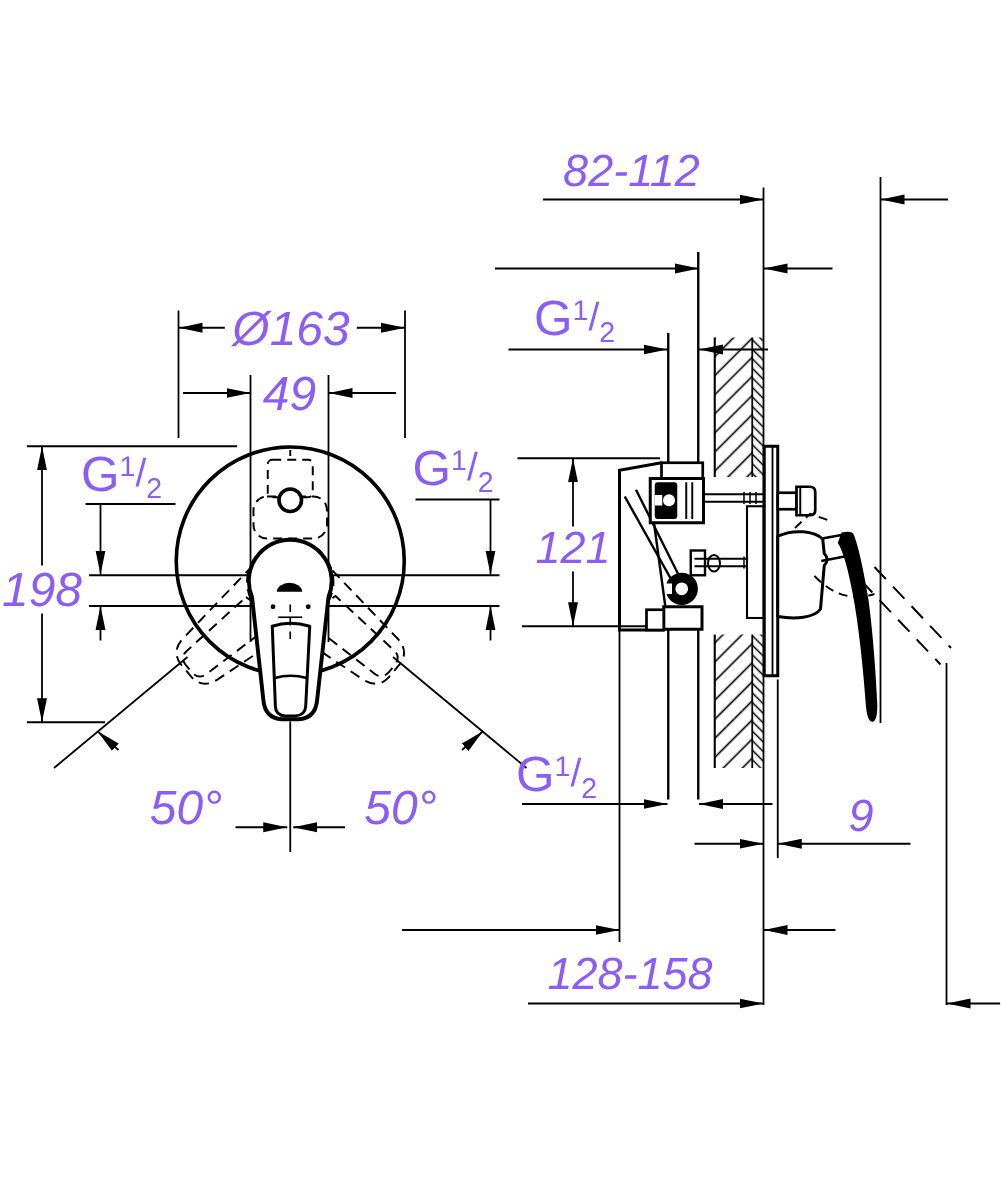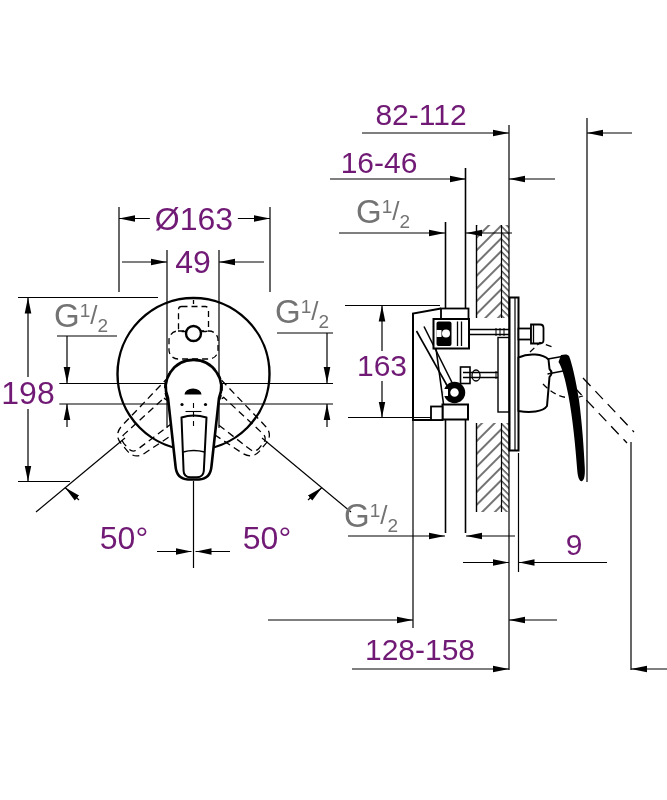--- a/index.html
+++ b/index.html
@@ -1,23 +1,23 @@
 <!DOCTYPE html>
 <html><head>
 <meta charset="utf-8">
 <style>
   html,body{margin:0;padding:0;background:#fff;}
   .canvas{position:relative;width:667px;height:800px;background:#fff;overflow:hidden;
           font-family:"Liberation Sans", sans-serif;color:#000;}
   .canvas svg{position:absolute;left:0;top:0;}
   .lbl{position:absolute;transform:translate(-50%,-50%);font-size:30px;line-height:1;
-       white-space:nowrap;color:#701a75;}
+       white-space:nowrap;color:#8b5cf6;font-style:italic;}
   .lbl.big{font-size:32px;}
   .lbl.bg{background:#fff;padding:0 5px;}
-  .gfrac{position:absolute;font-size:33px;line-height:1;white-space:nowrap;color:#737373;}
+  .gfrac{position:absolute;font-size:33px;line-height:1;white-space:nowrap;color:#8b5cf6;}
   .gfrac .n{font-size:19px;position:relative;top:-0.55em;}
   .gfrac .sl{font-size:26px;position:relative;top:-0.1em;}
   .gfrac .d{font-size:19px;position:relative;top:0.25em;}
 </style>
 </head>
 <body>
 
 <div class="canvas">
 
 <svg width="667" height="800" viewBox="0 0 667 800">
@@ -203,22 +203,21 @@
   </g>
 </svg>
 
   <div class="lbl big bg" style="left:194px;top:219px;">Ø163</div>
   <div class="lbl big bg" style="left:193px;top:262px;">49</div>
   <div class="lbl big bg" style="left:28px;top:393px;">198</div>
   <div class="lbl big" style="left:124px;top:538px;">50°</div>
   <div class="lbl big" style="left:267px;top:538px;">50°</div>
 
   <div class="lbl" style="left:421px;top:115px;">82-112</div>
-  <div class="lbl" style="left:379px;top:163px;">16-46</div>
-  <div class="lbl bg" style="left:382px;top:366px;">163</div>
+  <div class="lbl bg" style="left:382px;top:366px;">121</div>
   <div class="lbl" style="left:574px;top:545px;">9</div>
   <div class="lbl" style="left:420px;top:650px;">128-158</div>
 
   <div class="gfrac" style="left:54px;top:299px;"><span>G</span><span class="n">1</span><span class="sl">/</span><span class="d">2</span></div>
   <div class="gfrac" style="left:275px;top:295px;"><span>G</span><span class="n">1</span><span class="sl">/</span><span class="d">2</span></div>
   <div class="gfrac" style="left:356px;top:195px;"><span>G</span><span class="n">1</span><span class="sl">/</span><span class="d">2</span></div>
   <div class="gfrac" style="left:344px;top:499px;"><span>G</span><span class="n">1</span><span class="sl">/</span><span class="d">2</span></div>
 
 </div>
 

